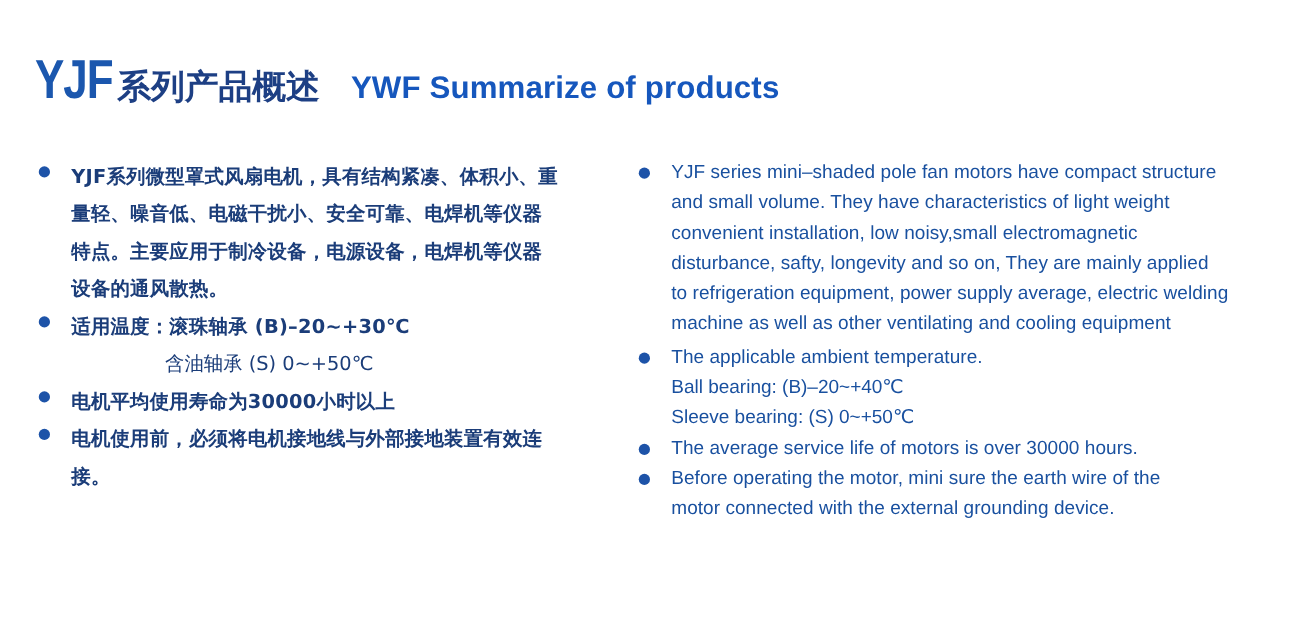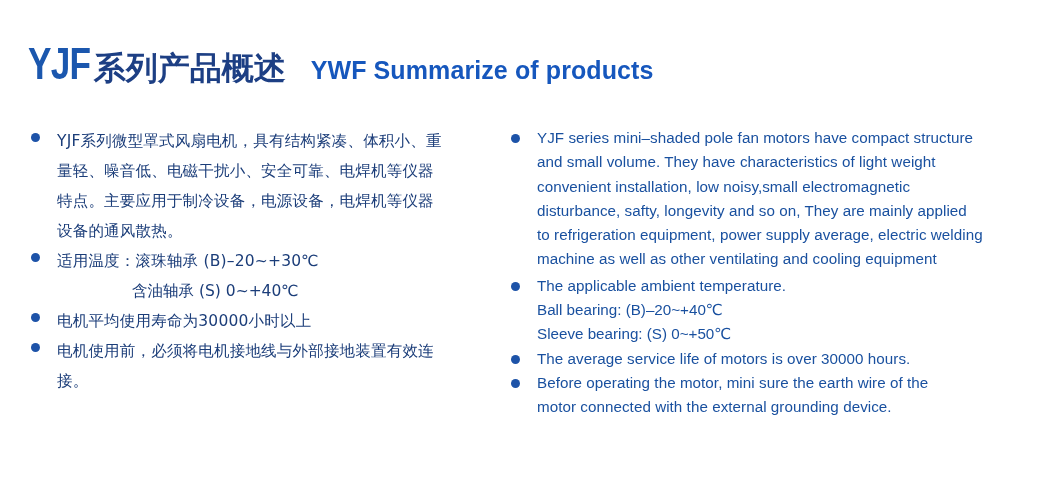--- a/index.html
+++ b/index.html
@@ -39,21 +39,21 @@
     line-height: 44px;
     letter-spacing: -1px;
     color: #1b57ae;
     transform: scaleX(0.80);
     transform-origin: left bottom;
     display: inline-block;
   }
   .hdr-cn {
     font-family: "DejaVu Sans", "Liberation Sans", sans-serif;
     font-weight: bold;
-    font-size: 32px;
+    font-size: 27px;
     line-height: 27px;
     color: #1d3f84;
     margin-left: -12px;
     letter-spacing: 0px;
   }
   .hdr-en {
     font-family: "Liberation Sans", "DejaVu Sans", sans-serif;
     font-weight: bold;
     font-size: 25px;
     line-height: 27px;
@@ -85,21 +85,21 @@
   }
   .col-left .dot  { top: 7px; }
   .col-right .dot { top: 8px; }
 
   
   .cn-text {
     font-family: "DejaVu Sans", "Liberation Sans", sans-serif;
     font-size: 15.5px;
     line-height: 30px;
     color: #1b3d79;
-    font-weight: normal;
+    font-weight: bold;
     letter-spacing: 0.2px;
   }
   .cn-sub {
     font-family: "DejaVu Sans", "Liberation Sans", sans-serif;
     font-size: 15.5px;
     line-height: 30px;
     color: #1b3d79;
     padding-left: 104px;
   }
 
@@ -142,21 +142,21 @@
         <div>设备的通风散热。</div>
       </div>
     </div>
 
     <div class="bullet-row">
       <span class="dot"></span>
       <div class="cn-text">
         <div>适用温度：滚珠轴承 (B)–20~+30℃</div>
       </div>
     </div>
-    <div class="cn-sub">含油轴承 (S) 0~+40℃</div>
+    <div class="cn-sub">含油轴承 (S) 0~+50℃</div>
 
     <div class="bullet-row">
       <span class="dot"></span>
       <div class="cn-text">
         <div>电机平均使用寿命为30000小时以上</div>
       </div>
     </div>
 
     <div class="bullet-row">
       <span class="dot"></span>

